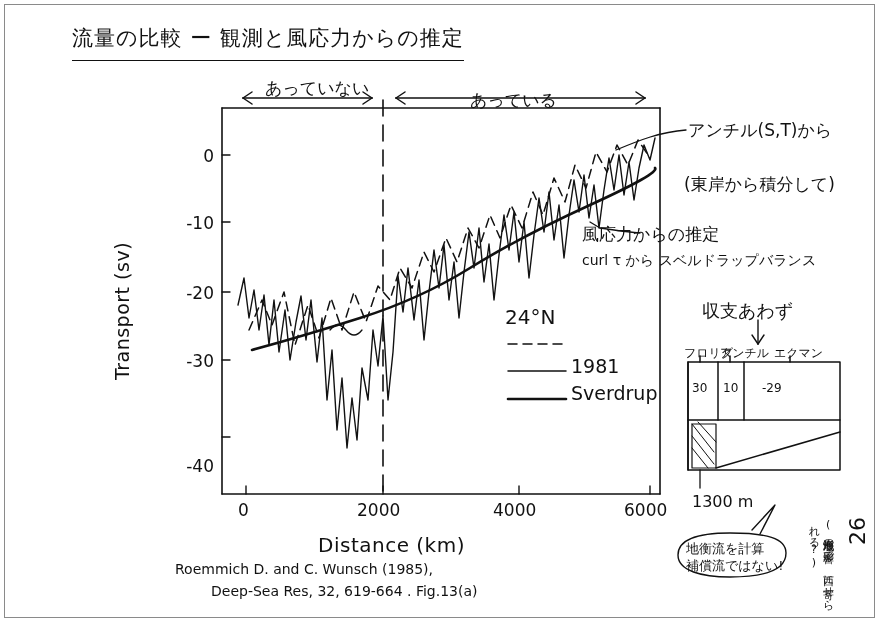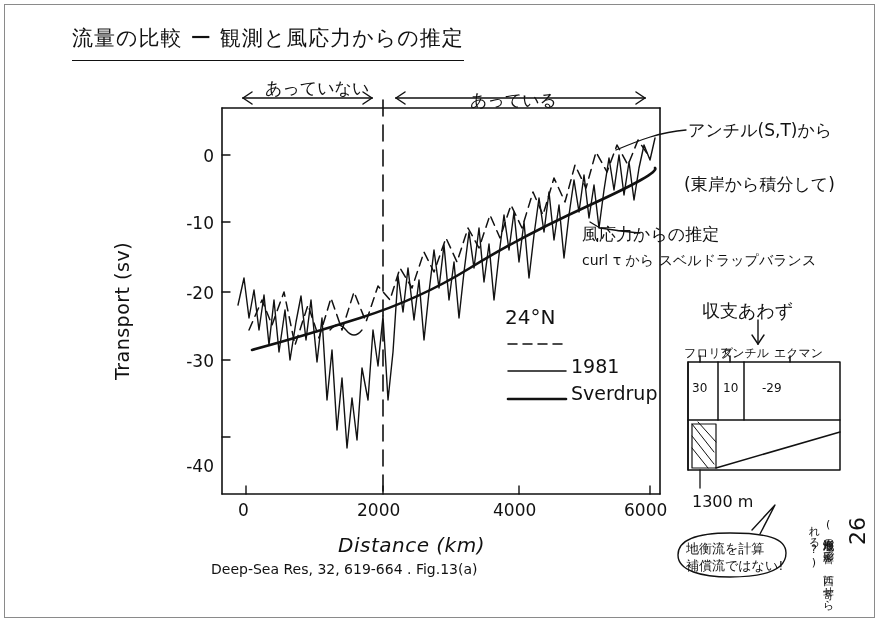--- a/index.html
+++ b/index.html
@@ -26,21 +26,21 @@
   }
   .title u{text-decoration:none;border-bottom:1.5px solid #111;padding-bottom:10px;}
 
   
   .ylab{
     left:-8px;top:300px;width:260px;text-align:center;
     transform:rotate(-90deg);transform-origin:center;
     font-size:19px;letter-spacing:.5px;
   }
   .xlab{
-    left:338px;top:533px;font-size:20px;letter-spacing:.5px;font-style:italic;
+    left:318px;top:533px;font-size:20px;letter-spacing:.5px;
   }
   .tick{font-size:17px;}
   .ytick{text-align:right;width:46px;}
 
   
   .legend{position:absolute;left:505px;top:303px;font-size:19px;}
   .legend .row{display:flex;align-items:center;height:27px;}
   .legend .lbl{margin-left:8px;}
   .legend .key{width:58px;height:12px;position:relative;}
 
@@ -238,17 +238,18 @@
   <div class="box-num hand ink" style="left:762px;top:381px;">-29</div>
 
   <div class="ink hand anno" style="left:680px;top:490px;font-size:16px;margin-left:12px;">1300 m</div>
 
   <div class="bubble-txt hand ink" style="left:686px;top:540px;">地衡流を計算</div>
   <div class="bubble-txt hand ink" style="left:686px;top:557px;">補償流ではない!</div>
 
   <div class="vert hand ink" style="left:806px;top:518px;height:92px;">(海底地形の影響で、西に寄せられる?)</div>
 
   <div class="ink hand ref">
+    <div>Roemmich D. and C. Wunsch (1985),</div>
     <div class="l2">Deep-Sea Res, 32, 619-664 . Fig.13(a)</div>
   </div>
 
   <div class="ink hand pageno">26</div>
 </div>
 
 </body></html>

